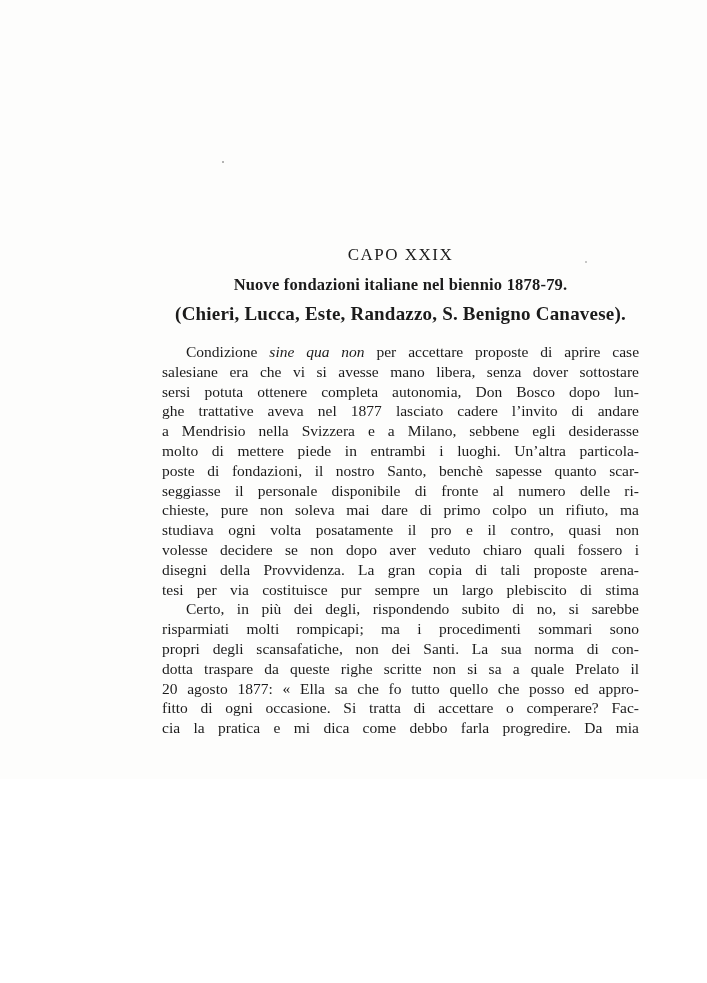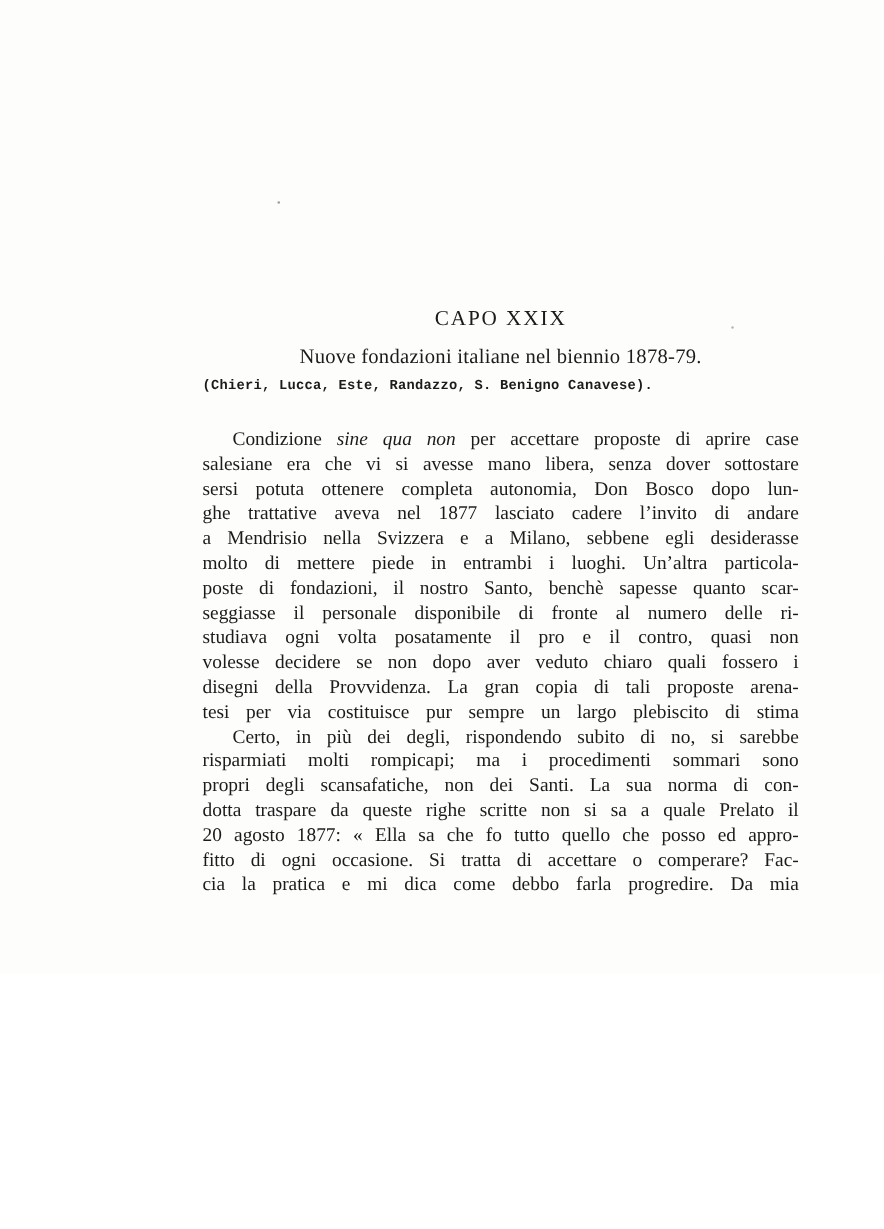--- a/index.html
+++ b/index.html
@@ -25,35 +25,35 @@
     font-size: 17px;
     letter-spacing: 1.5px;
     white-space: nowrap;
   }
   .chapter-title {
     position: absolute;
     top: 275px;
     left: 162px;
     width: 477px;
     text-align: center;
-    font-weight: normal;
+    font-weight: bold;
     font-size: 16.5px;
     letter-spacing: 0.2px;
     white-space: nowrap;
   }
   .chapter-subtitle {
     position: absolute;
     top: 303px;
     left: 162px;
     width: 477px;
+    text-align: center;
     font-weight: bold;
-    font-size: 11px;
+    font-size: 19px;
     letter-spacing: 0.2px;
     white-space: nowrap;
-    font-family: Liberation Mono, monospace;
   }
   .body-text {
     position: absolute;
     top: 342px;
     left: 162px;
     width: 477px;
     font-size: 15.5px;
     line-height: 19.8px;
   }
   .line {
@@ -102,20 +102,21 @@
   <div class="body-text">
       <div>
         <div class="line indent">Condizione <i>sine qua non</i> per accettare proposte di aprire case</div>
         <div class="line">salesiane era che vi si avesse mano libera, senza dover sottostare</div>
         <div class="line">sersi potuta ottenere completa autonomia, Don Bosco dopo lun-</div>
         <div class="line">ghe trattative aveva nel 1877 lasciato cadere l’invito di andare</div>
         <div class="line">a Mendrisio nella Svizzera e a Milano, sebbene egli desiderasse</div>
         <div class="line">molto di mettere piede in entrambi i luoghi. Un’altra particola-</div>
         <div class="line">poste di fondazioni, il nostro Santo, benchè sapesse quanto scar-</div>
         <div class="line">seggiasse il personale disponibile di fronte al numero delle ri-</div>
+        <div class="line">chieste, pure non soleva mai dare di primo colpo un rifiuto, ma</div>
         <div class="line">studiava ogni volta posatamente il pro e il contro, quasi non</div>
         <div class="line">volesse decidere se non dopo aver veduto chiaro quali fossero i</div>
         <div class="line">disegni della Provvidenza. La gran copia di tali proposte arena-</div>
         <div class="line">tesi per via costituisce pur sempre un largo plebiscito di stima</div>
       </div>
       <div>
         <div class="line indent">Certo, in più dei degli, rispondendo subito di no, si sarebbe</div>
         <div class="line">risparmiati molti rompicapi; ma i procedimenti sommari sono</div>
         <div class="line">propri degli scansafatiche, non dei Santi. La sua norma di con-</div>
         <div class="line">dotta traspare da queste righe scritte non si sa a quale Prelato il</div>

